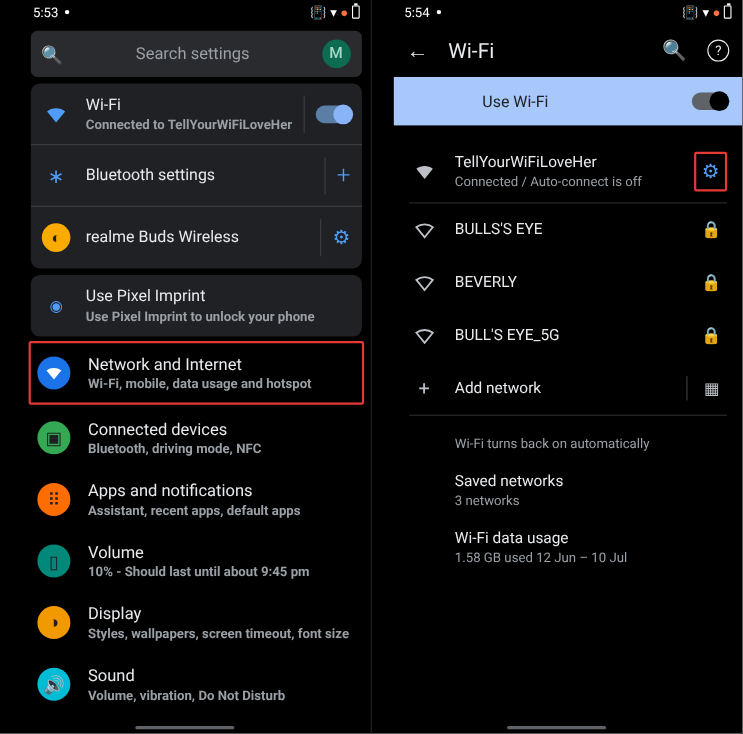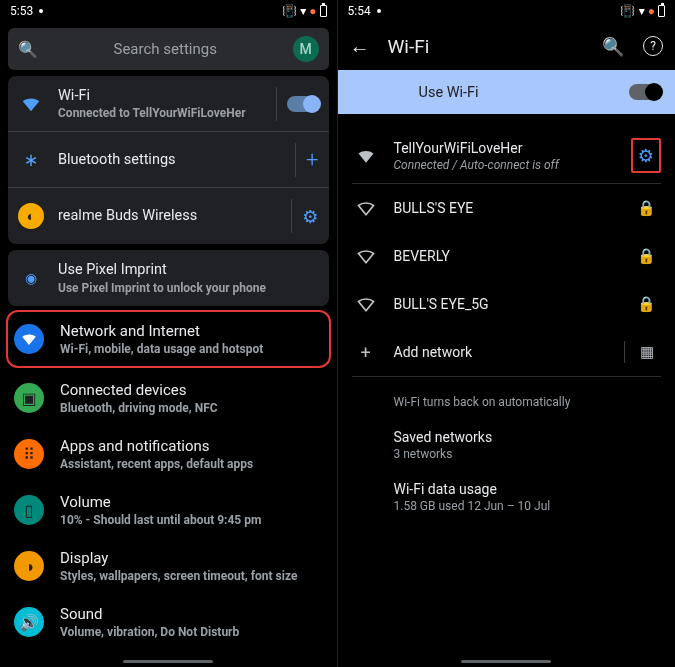--- a/index.html
+++ b/index.html
@@ -11,20 +11,21 @@
     display: flex;
     overflow: hidden;
     color: #e8eaed;
   }
   .phone {
     width: 337.5px;
     height: 667px;
     background: #000;
     position: relative;
     overflow: hidden;
+    padding-left: 20px;
   }
   .phone.left { border-right: 0.5px solid #222; }
 
   
   .statusbar {
     height: 22px;
     display: flex;
     align-items: center;
     justify-content: space-between;
     padding: 0 10px;
@@ -91,21 +92,21 @@
     margin-right:16px; flex-shrink:0; color:#202124; font-size:16px;
   }
   .disc.blue { background:#1a73e8; color:#fff;}
   .disc.green { background:#34a853;}
   .disc.orangebright { background:#ff6d00;}
   .disc.teal { background:#00897b;}
   .disc.darkorange { background:#f29900;}
   .disc.cyan { background:#00bcd4;}
   .sitem .row-title { font-size:15px;}
   .sitem .row-sub { font-size:12px;}
-  .highlight { border:2px solid #e53935; border-radius:12px; margin:2px 6px; padding-left:6px;}
+  .highlight { border:2px solid #e53935; border-radius:2px; margin:2px 6px; padding-left:6px;}
 
   
   .appbar {
     display:flex; align-items:center; height:48px; padding:0 12px; gap:18px;
   }
   .appbar .back { color:#e8eaed; font-size:20px;}
   .appbar .title { flex:1; color:#e8eaed; font-size:19px;}
   .appbar .abic { color:#e8eaed; font-size:18px; margin-left:10px;}
   .helpq { width:20px; height:20px; border:1.6px solid #e8eaed; border-radius:50%; display:flex; align-items:center; justify-content:center; font-size:12px; color:#e8eaed;}
 
@@ -118,21 +119,21 @@
   .tog-dark { width:32px; height:16px; background:#5f6368; border-radius:8px; position:relative;}
   .tog-dark .k { width:18px; height:18px; border-radius:50%; background:#000; position:absolute; top:-1px; right:-2px;}
 
   .wifilist { padding:14px 0 0 0;}
   .wrow {
     display:flex; align-items:center; padding:10px 14px 10px 14px; min-height:48px;justify-content:flex-end;
   }
   .wrow .wicon { width:28px; display:flex; justify-content:center; color:#bdc1c6; font-size:18px; margin-right:14px;}
   .wrow .wtext { flex:1;}
   .wrow .wname { color:#e8eaed; font-size:14px;}
-  .wrow .wsub { color:#9aa0a6; font-size:12px; margin-top:2px;font-style:italic;}
+  .wrow .wsub { color:#9aa0a6; font-size:12px; margin-top:2px;}
   .wrow .wact { color:#bdc1c6; font-size:15px; width:28px; display:flex; justify-content:center;}
   .gear-box { border:2px solid #e53935; padding:5px; border-radius:2px;}
   .gear-box .g { color:#4f9cf9; font-size:18px;}
   .divline { height:1px; background:#2a2b2e; margin:0 14px;}
   .qr-blue { color:#4f9cf9;}
   .addplus { color:#bdc1c6; font-size:20px;}
   .vline { border-left:1px solid #3c4043; height:22px; margin-right:8px;}
 
   .prefs { padding: 6px 0 0 56px;}
   .pitem { padding:10px 14px 10px 0;}

